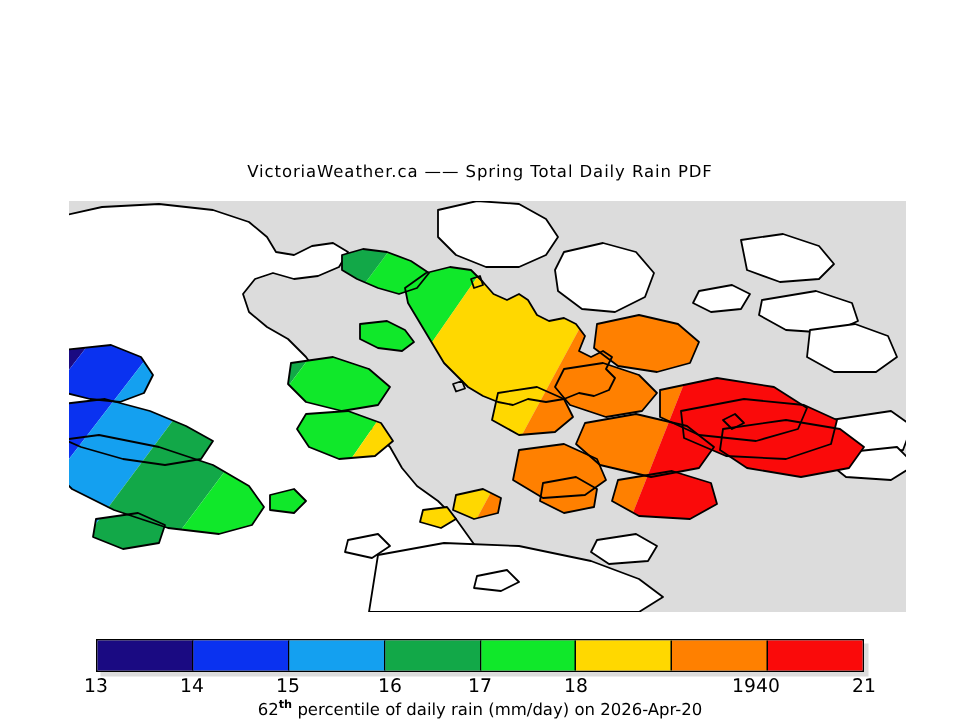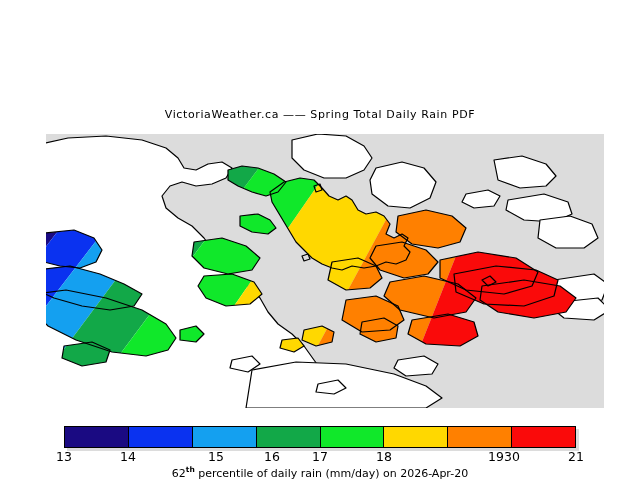--- a/index.html
+++ b/index.html
@@ -253,23 +253,23 @@
     <div class="cbar-band" style="background: rgb(18, 168, 72);"></div>
     <div class="cbar-band" style="background: rgb(16, 232, 42);"></div>
     <div class="cbar-band" style="background: rgb(255, 216, 0);"></div>
     <div class="cbar-band" style="background: rgb(255, 128, 0);"></div>
     <div class="cbar-band" style="background: rgb(250, 10, 10);"></div>
   </div>
 
   <div class="cbar-ticks">
     <span class="tick" style="left: 64px;">13</span>
     <span class="tick" style="left: 128px;">14</span>
-    <span class="tick" style="left: 192px; margin-left: 24px;">15</span>
-    <span class="tick" style="left: 272px;">16</span>
+    <span class="tick" style="left: 192px;">15</span>
+    <span class="tick" style="left: 260px;">16</span>
     <span class="tick" style="left: 320px;">17</span>
     <span class="tick" style="left: 384px;">18</span>
     <span class="tick" style="left: 448px; margin-left: 48px;">19</span>
-    <span class="tick" style="left: 512px;">30</span>
+    <span class="tick" style="left: 512px;">40</span>
     <span class="tick" style="left: 576px; text-align: center;">21</span>
   </div>
 
   <div class="cbar-caption"><span>62</span><sup>th</sup><span> percentile of daily rain (mm/day) on 2026-Apr-20</span></div>
 </div>
 
 </body></html>

